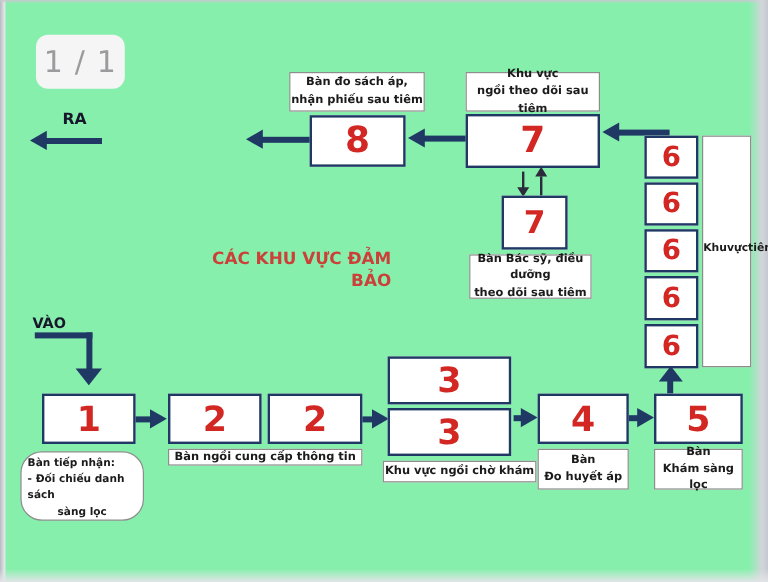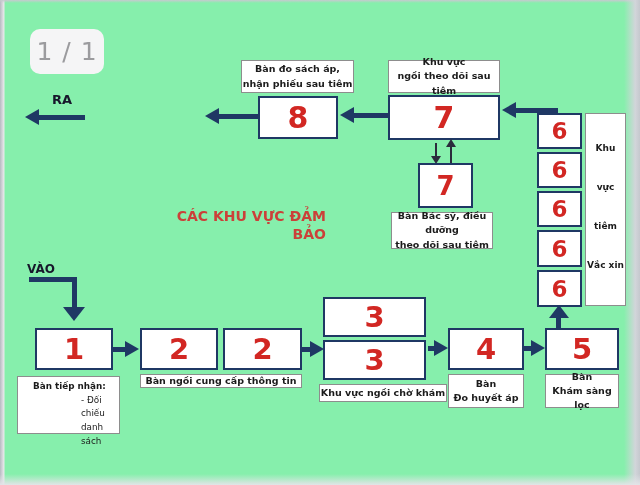--- a/index.html
+++ b/index.html
@@ -53,24 +53,24 @@
   .head.up   {border-left:10px solid transparent;border-right:10px solid transparent;border-bottom:13px solid var(--navy);}
   .head.down {border-left:11px solid transparent;border-right:11px solid transparent;border-top:14px solid var(--navy);}
   .thin-shaft{position:absolute;background:#2b2b3c;width:2px;}
   .thin-head{position:absolute;width:0;height:0;}
   .thin-head.down{border-left:5px solid transparent;border-right:5px solid transparent;border-top:8px solid #2b2b3c;}
   .thin-head.up  {border-left:5px solid transparent;border-right:5px solid transparent;border-bottom:8px solid #2b2b3c;}
 
   .tall-label{
     position:absolute;left:585px;top:113px;width:41px;height:193px;
     background:#fff;border:1px solid var(--lbl-border);box-sizing:border-box;
-    display:flex;flex-direction:column;justify-content:space-around;align-items:center;
+    display:flex;justify-content:space-around;align-items:center;
     font-size:9px;font-weight:bold;color:#1b1b1b;padding:14px 0 20px 0;
   }
-  .lbl-left{text-align:left;padding-left:15px;}
+  .lbl-left{text-align:left;padding-left:5px;border-radius:18px;}
 </style>
 </head>
 <body>
 
 <div class="stage">
 
   <div class="edge-left"></div>
   <div class="edge-top"></div>
   <div class="edge-right"></div>
   <div class="edge-bottom"></div>
@@ -163,21 +163,22 @@
     <div class="shaft" style="left:29px;top:277px;width:48px;height:5px;"></div>
     <div class="shaft" style="left:72px;top:277px;width:5px;height:32px;"></div>
     <div class="head down" style="left:63px;top:307px;"></div>
   </div>
 
   <div class="numbox" style="left:35px;top:328px;width:78px;height:42px;font-size:29px;">
     <span>1</span>
   </div>
   <div class="lblbox lbl-left" style="left:17px;top:376px;width:103px;height:58px;font-size:8.8px;line-height:1.55;justify-content:flex-start;padding-top:3px;">
     <div>Bàn tiếp nhận:</div>
-    <div style="font-weight:400;margin-left:48px;">- Đối chiếu danh sách</div>
+    <div style="font-weight:700;">- Đối chiếu danh sách</div>
+    <div style="font-weight:600;text-align:center;padding-right:5px;">sàng lọc</div>
   </div>
   <div>
     <div class="shaft" style="left:113px;top:347px;width:13px;height:5px;"></div>
     <div class="head right" style="left:125px;top:341px;"></div>
   </div>
 
   <div class="numbox" style="left:140px;top:328px;width:78px;height:42px;font-size:29px;">
       <span>2</span>
     </div>
   <div class="numbox" style="left:223px;top:328px;width:79px;height:42px;font-size:29px;">

